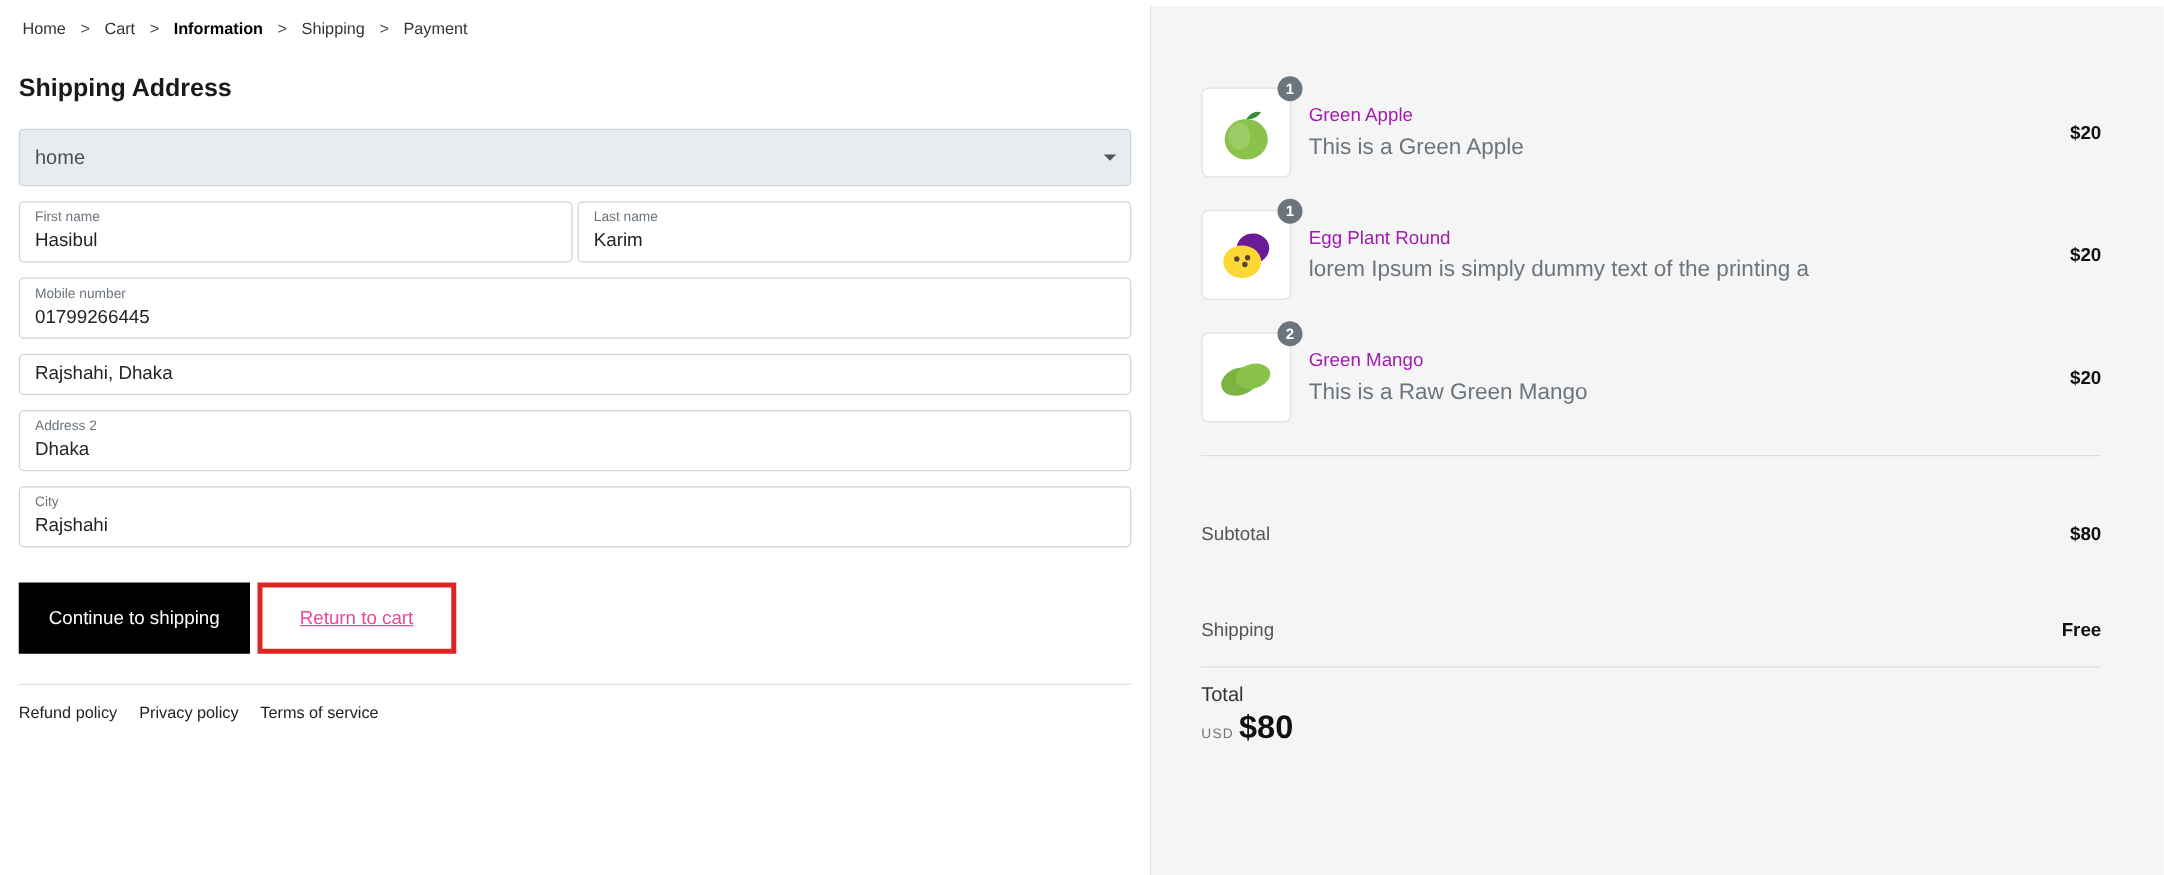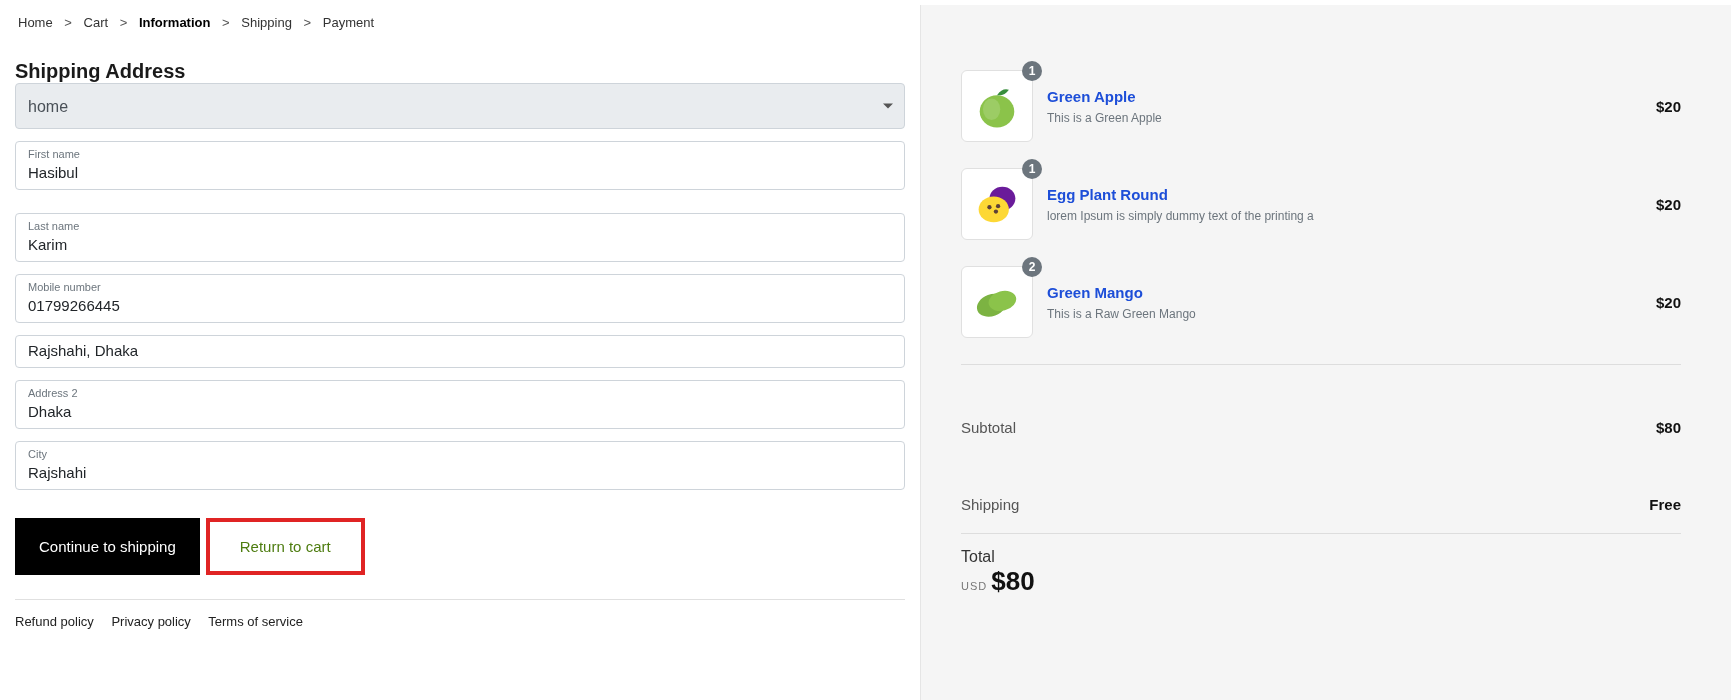--- a/index.html
+++ b/index.html
@@ -5,48 +5,48 @@
 * { box-sizing: border-box; margin: 0; padding: 0; }
 body { font-family: "Segoe UI", Arial, sans-serif; font-size: 14px; color: #222; background: #fff; width: 1731px; min-height: 700px; display: flex; }
 .left { width: 920px; padding: 15px 15px 20px 15px; }
 .right { flex: 1; background: #f5f5f5; border-left: 1px solid #e5e5e5; padding: 65px 50px 20px 40px; margin-top: 5px; }
 
 .breadcrumb { margin-bottom: 30px; font-size: 13px; color: #333; }
 .breadcrumb span { margin: 0 3px; }
 .breadcrumb .sep { margin: 0 5px; color: #555; }
 .breadcrumb .active { font-weight: 700; color: #000; }
 
-.title { font-size: 20px; font-weight: 600; color: #1a1a1a; }
+.title { font-size: 20px; font-weight: 600; margin-bottom: 20px; color: #1a1a1a; }
 
 .select-wrap { position: relative; margin-bottom: 12px; }
 select { width: 100%; height: 46px; padding: 0 12px; border: 1px solid #ced4da; border-radius: 4px; background: #e9ecef; color: #495057; font-size: 16px; appearance: none; cursor: pointer; }
 .select-wrap::after { content: ""; position: absolute; right: 12px; top: 50%; width: 0; height: 0; border-left: 5px solid transparent; border-right: 5px solid transparent; border-top: 5px solid #555; transform: translateY(-50%); pointer-events: none; }
 
-.row { display: flex; gap: 23px; margin-bottom: 12px; flex-direction: column; }
+.row { display: flex; gap: 4px; margin-bottom: 12px; }
 .row .field { flex: 1; }
 .field { border: 1px solid #ced4da; border-radius: 4px; padding: 6px 12px 8px 12px; background: #fff; }
 .field label { display: block; font-size: 11px; color: #6c757d; margin-bottom: 4px; }
 .field input { width: 100%; border: none; outline: none; font-size: 15px; color: #212529; background: transparent; }
 
 .actions { display: flex; gap: 6px; margin-top: 28px; }
 .btn-primary { background: #000; color: #fff; border: none; padding: 16px 24px; font-size: 15px; cursor: pointer; }
-.btn-secondary { background: #fff; color: #4d7c0f; border: 4px solid #e02424; padding: 16px 30px; font-size: 15px; cursor: pointer; font-weight: 500; }
+.btn-secondary { background: #fff; color: #ec4899; border: 4px solid #e02424; padding: 16px 30px; font-size: 15px; cursor: pointer; font-weight: 500; text-decoration: underline; }
 
 hr.sep-line { border: none; border-top: 1px solid #e0e0e0; margin: 24px 0 14px 0; }
 
 .footer-links { font-size: 13px; }
 .footer-links a { color: #222; text-decoration: none; margin-right: 14px; }
 
 .cart-item { display: flex; align-items: center; margin-bottom: 26px; }
 .thumb-wrap { position: relative; width: 72px; height: 72px; border: 1px solid #e0e0e0; border-radius: 6px; background: #fff; display: flex; align-items: center; justify-content: center; margin-right: 14px; }
 .thumb-wrap svg { width: 54px; height: 54px; }
 .qty-badge { position: absolute; top: -10px; right: -10px; background: #6c757d; color: #fff; border-radius: 50%; width: 20px; height: 20px; font-size: 12px; display: flex; align-items: center; justify-content: center; font-weight: 600; }
 .item-info { flex: 1; }
-.item-name { font-weight: 700; font-size: 15px; color: #1d4ed8; }
-.item-desc { font-size: 12px; color: #6c757d; margin-top: 6px; }
+.item-name { font-weight: 400; font-size: 15px; color: #a21caf; }
+.item-desc { font-size: 18px; color: #6c757d; margin-top: 6px; }
 .item-price { font-weight: 700; font-size: 15px; color: #111; }
 
 .summary-line { display: flex; justify-content: space-between; padding: 6px 0; font-size: 15px; margin-top: 48px; }
 .summary-line .lbl { color: #555; }
 .summary-line .val { font-weight: 700; color: #111; }
 hr.sum-sep { border: none; border-top: 1px solid #ddd; margin: 14px 0; }
 .total-line { display: flex; justify-content: space-between; align-items: baseline; margin-top: 6px; flex-direction: column; }
 .total-line .lbl { font-size: 16px; color: #333; }
 .total-line .val-wrap { display: flex; align-items: baseline; gap: 4px; }
 .total-line .cur { font-size: 11px; color: #777; letter-spacing: 1px; }

